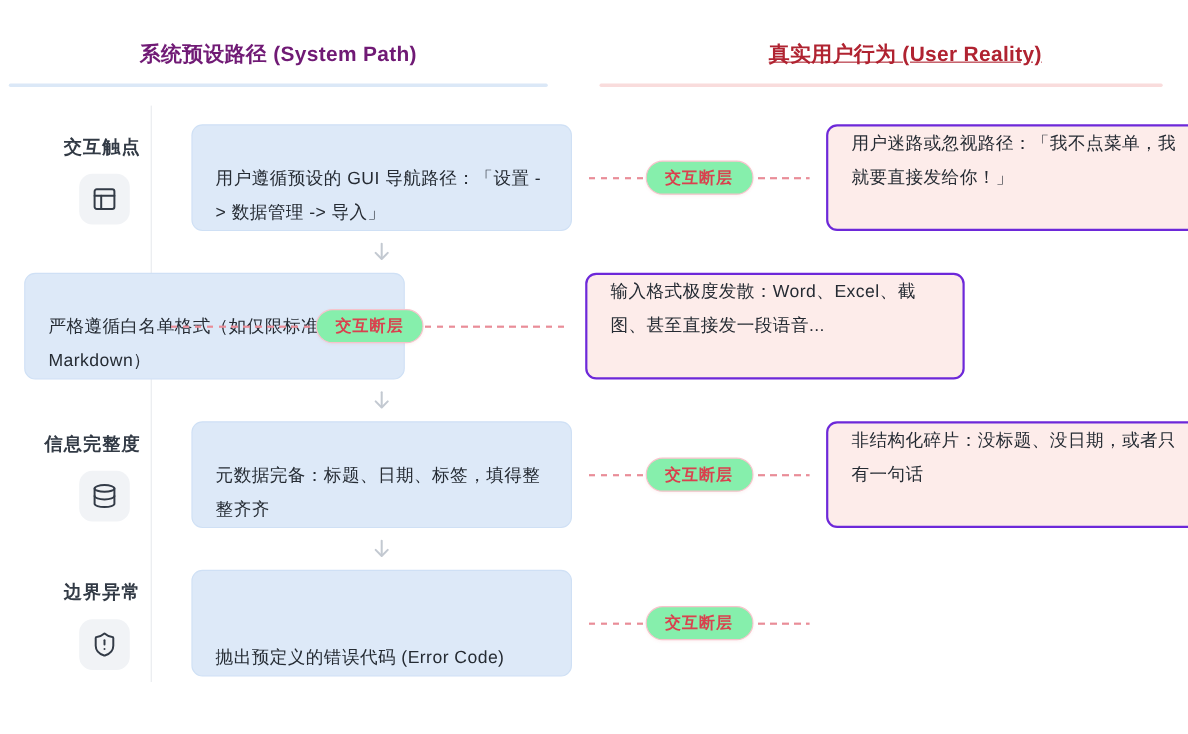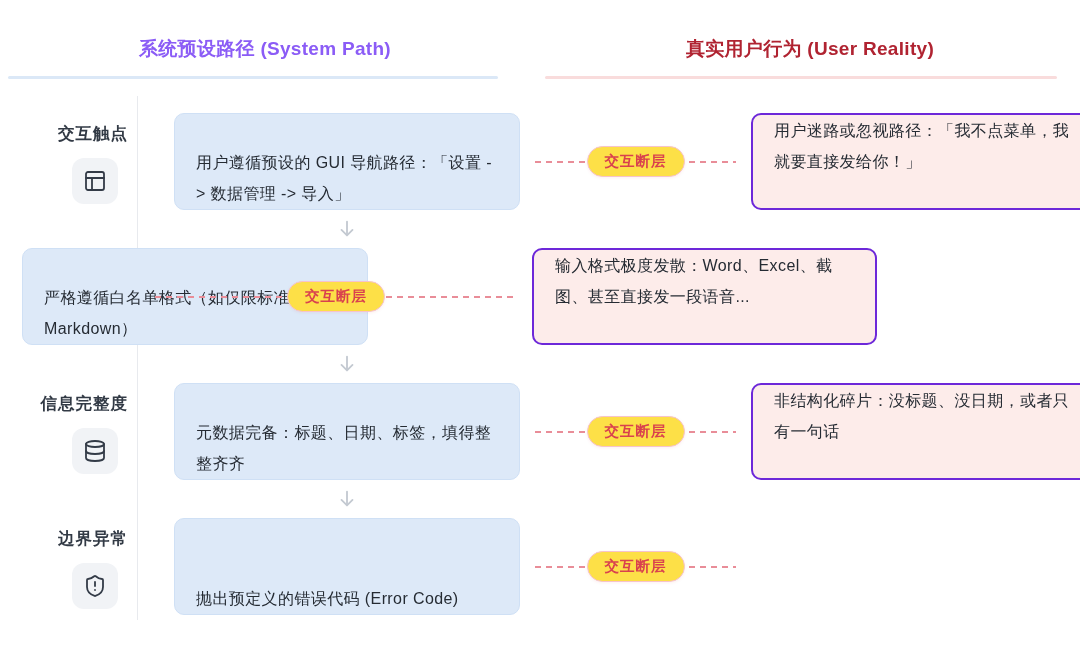--- a/index.html
+++ b/index.html
@@ -9,22 +9,22 @@
   }
   .canvas {
     position:relative;
     width:1080px; height:667px;
     background:#ffffff;
     overflow:hidden;
   }
 
   
   .hdr { position:absolute; top:36px; text-align:center; font-size:19px; font-weight:700; letter-spacing:0.3px; }
-  .hdr-left  { left:20px;   width:490px; color:#8b5cf6; }
-  .hdr-right { left:554px; width:512px; color:#b02331; }
+  .hdr-left  { left:8px;   width:490px; color:#701a75; }
+  .hdr-right { left:567px; width:512px; color:#b02331;text-decoration:underline; }
   .hdr-line { position:absolute; top:76px; height:3px; border-radius:2px; }
   .hdr-line-left  { left:8px;   width:490px; background:#dbe8f7; }
   .hdr-line-right { left:545px; width:512px; background:#f9dcdc; }
 
   
   .sep-line { position:absolute; left:137px; top:96px; width:1px; height:524px; background:#e8eaee; }
 
   
   .rows { position:absolute; top:113px; left:0; width:1080px; display:flex; flex-direction:column; }
   .row, .spacer { display:grid; grid-template-columns:140px 368px 207px 345px;gap:12px; }
@@ -57,21 +57,21 @@
   .box-text { font-size:16px; font-weight:500; color:#252b33; line-height:31px; letter-spacing:0.4px; }
 
   
   .gap-col { position:relative; display:flex; align-items:center; justify-content:center; }
   .gap-dash {
     position:absolute; left:3px; right:3px; top:50%; height:2px; margin-top:-1px;
     background:repeating-linear-gradient(90deg, #e98d98 0 6px, transparent 6px 11px);
   }
   .gap-badge {
     position:relative; z-index:1;
-    background:#fde047; border:1.5px solid #f6c3cb; border-radius:999px;
+    background:#86efac; border:1.5px solid #f6c3cb; border-radius:999px;
     padding:5px 17px;
     font-size:14.5px; font-weight:700; color:#d9414e; letter-spacing:1px;
     box-shadow:0 1px 3px rgba(217,65,78,0.08);
     white-space:nowrap;
   }
 
   
   .arrow-cell { grid-column:2; margin-left:22px; width:346px; display:flex; align-items:center; justify-content:center; color:#c3c9d1; }
   .arrow-cell svg { width:22px; height:22px; }
 </style>

